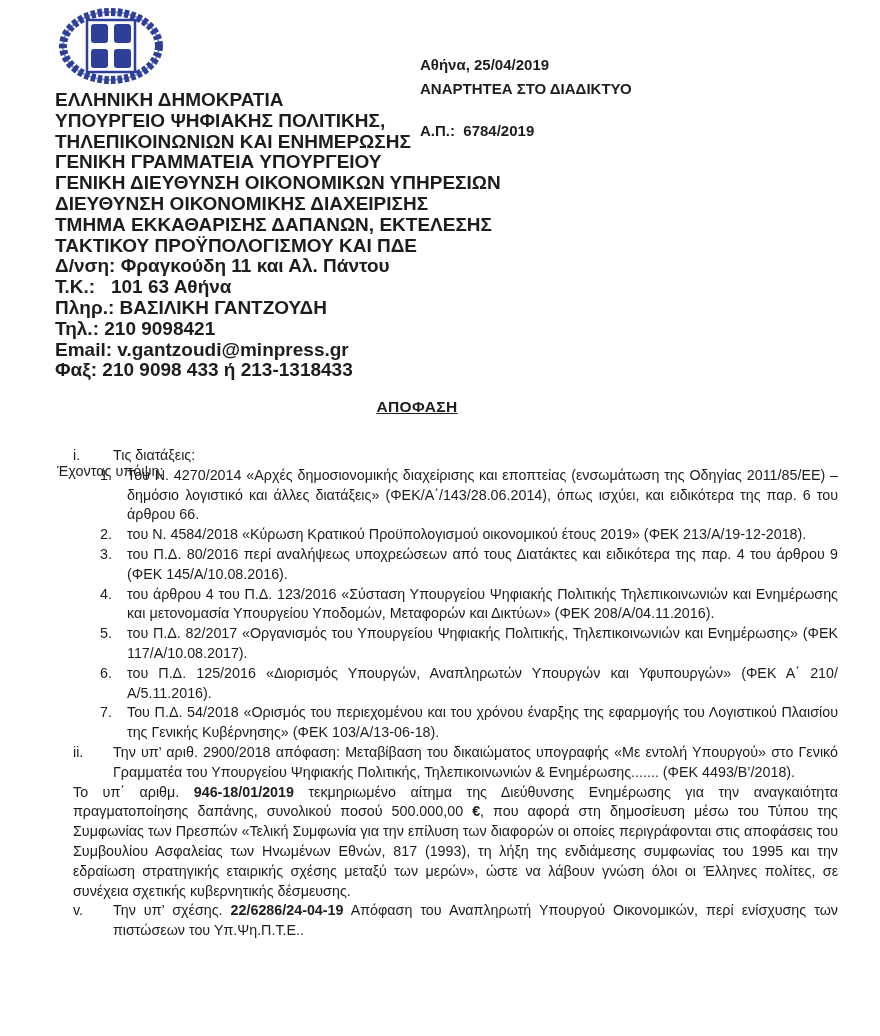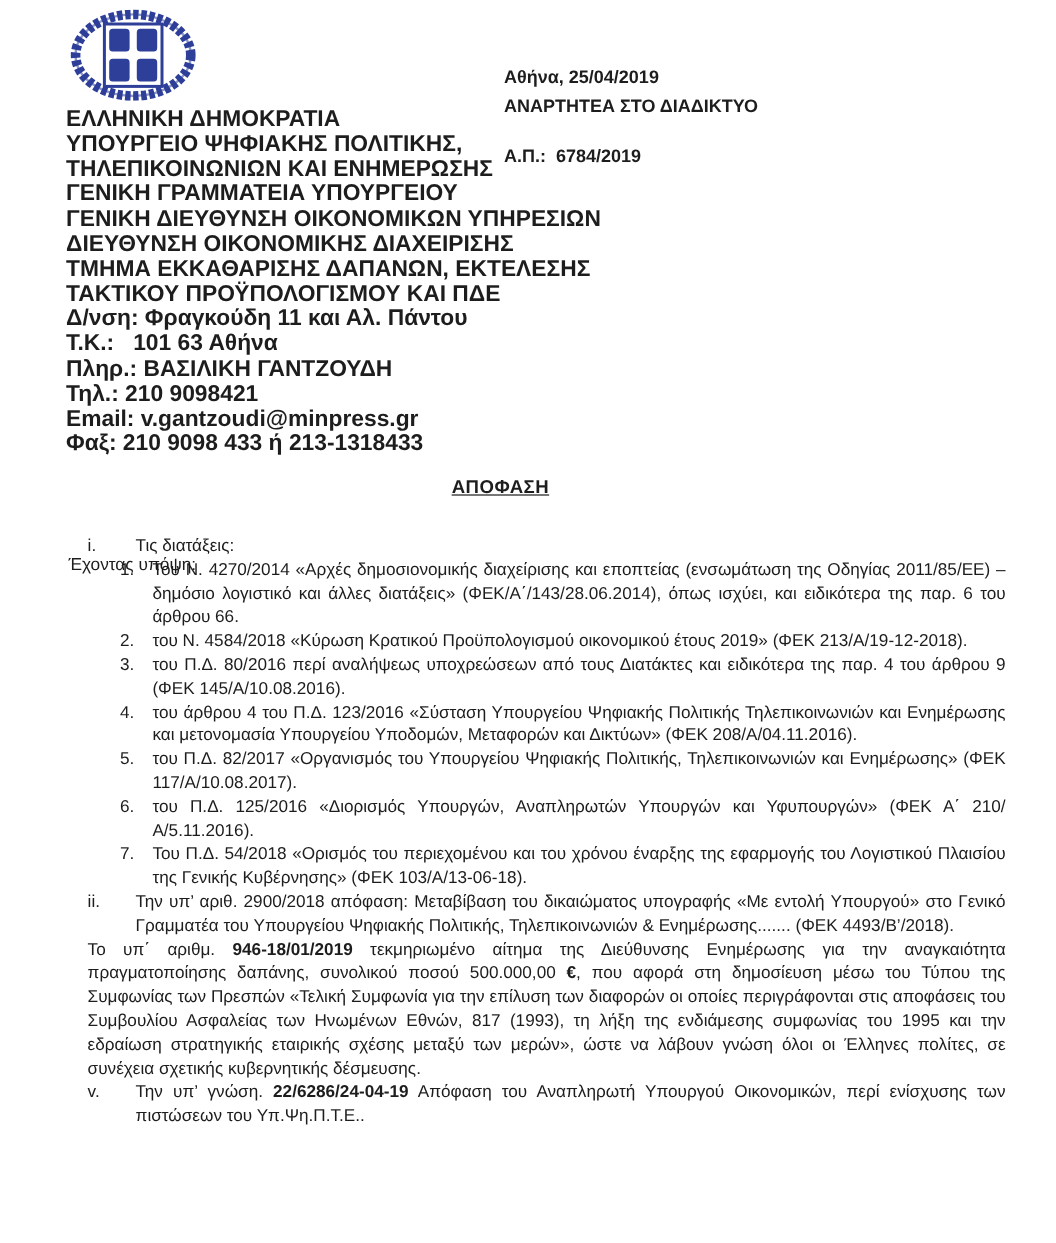--- a/index.html
+++ b/index.html
@@ -113,17 +113,17 @@
       </div>
       <div class="row roman">
         <span class="marker">ii.</span>
         <div class="text"><span>Την υπ’ αριθ. 2900/2018 απόφαση: Μεταβίβαση του δικαιώματος υπογραφής «Με εντολή Υπουργού» στο Γενικό Γραμματέα του Υπουργείου Ψηφιακής Πολιτικής, Τηλεπικοινωνιών &amp; Ενημέρωσης....... (ΦΕΚ 4493/Β’/2018).</span></div>
       </div>
       <div class="row roman">
         <div class="text"><span>Το υπ΄ αριθμ. </span><b>946-18/01/2019</b><span> τεκμηριωμένο αίτημα της Διεύθυνσης Ενημέρωσης για την αναγκαιότητα πραγματοποίησης δαπάνης, συνολικού ποσού 500.000,00 </span><b>€</b><span>,  που αφορά στη δημοσίευση μέσω του Τύπου της Συμφωνίας των Πρεσπών «Τελική Συμφωνία για την επίλυση των διαφορών οι οποίες περιγράφονται στις αποφάσεις του Συμβουλίου Ασφαλείας των Ηνωμένων Εθνών, 817 (1993), τη λήξη της ενδιάμεσης συμφωνίας του 1995 και την εδραίωση στρατηγικής εταιρικής σχέσης μεταξύ των μερών», ώστε να λάβουν γνώση όλοι οι Έλληνες πολίτες, σε συνέχεια σχετικής κυβερνητικής δέσμευσης.</span></div>
       </div>
       <div class="row roman">
         <span class="marker">v.</span>
-        <div class="text"><span>Την υπ’ γνώση. </span><b>22/6286/24-04-19</b><span> Απόφαση του Αναπληρωτή Υπουργού Οικονομικών, περί ενίσχυσης των πιστώσεων του Υπ.Ψη.Π.Τ.Ε..</span></div>
+        <div class="text"><span>Την υπ’ σχέσης. </span><b>22/6286/24-04-19</b><span> Απόφαση του Αναπληρωτή Υπουργού Οικονομικών, περί ενίσχυσης των πιστώσεων του Υπ.Ψη.Π.Τ.Ε..</span></div>
       </div>
     </div>
 
 </div>
 
 </body></html>

